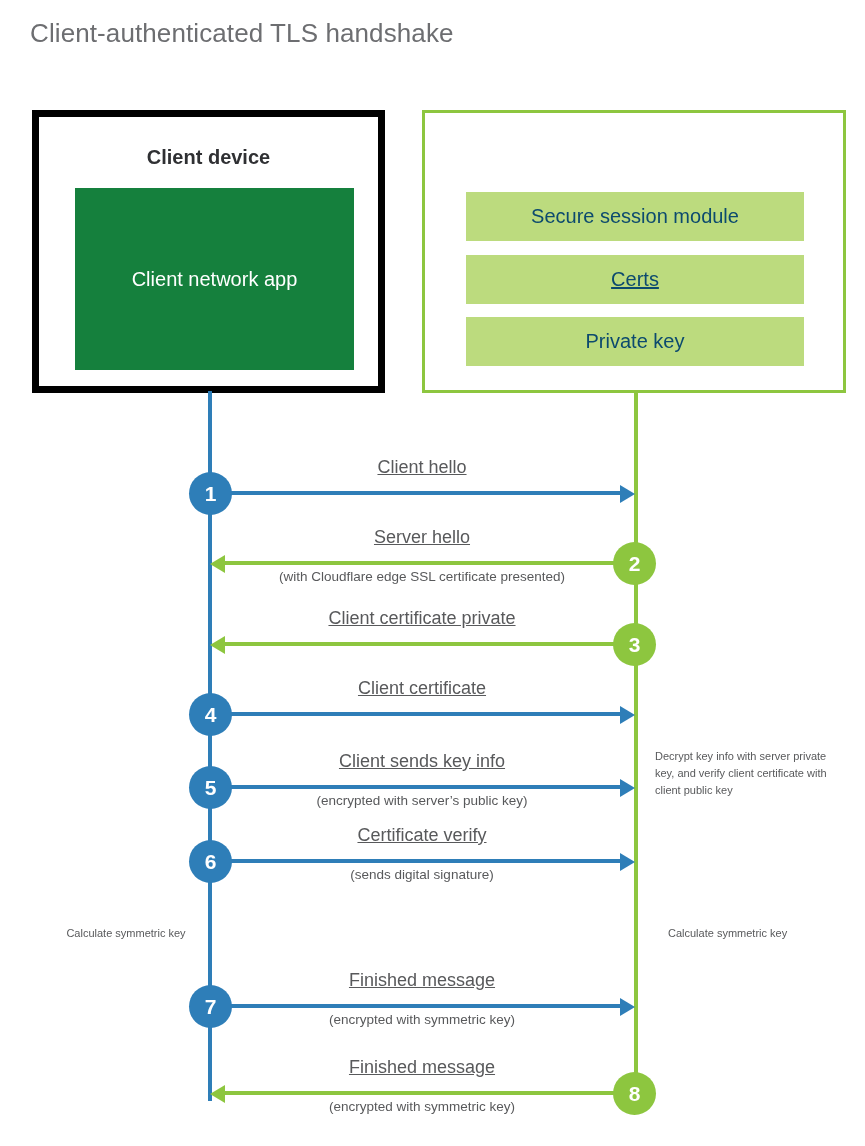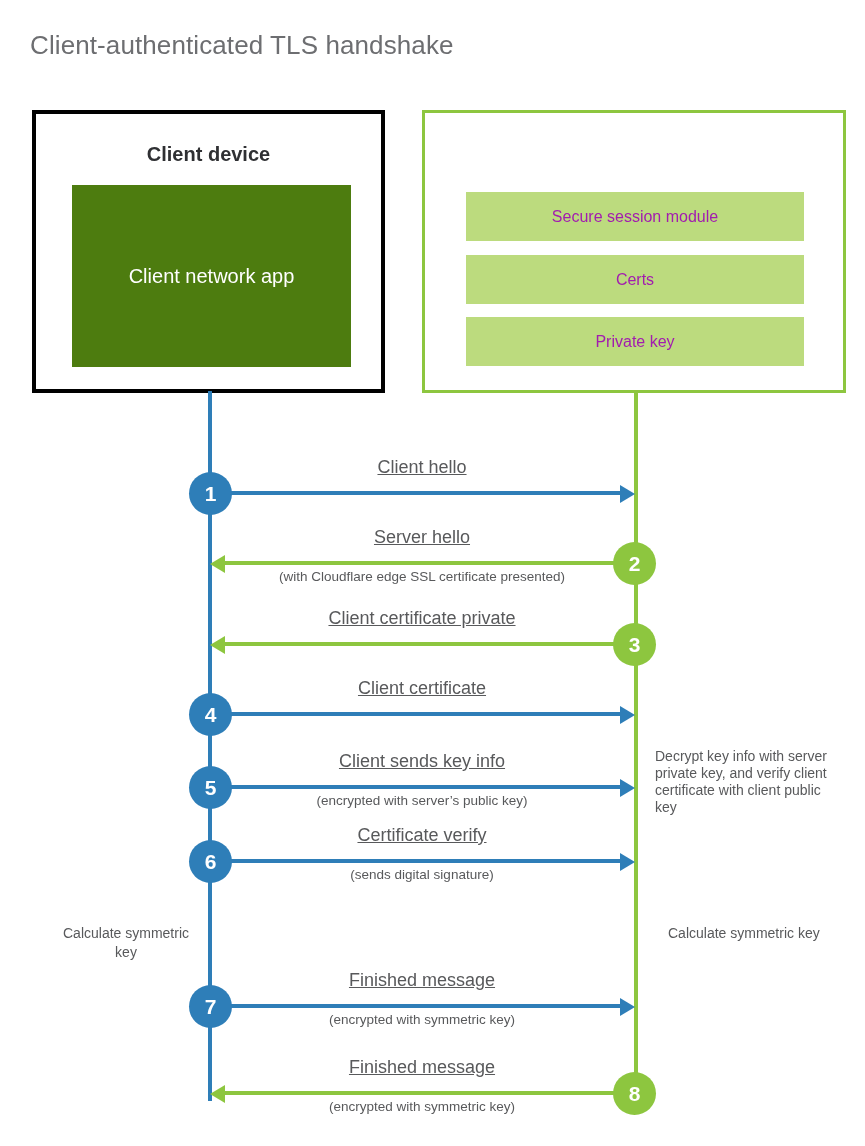--- a/index.html
+++ b/index.html
@@ -12,40 +12,40 @@
     height: 1146px;
     position: relative;
     font-family: "Liberation Sans", sans-serif;
     color: #58595b;
     overflow: hidden;
   }
 
   #page-title {
     position: absolute;
     left: 30px;
-    top: 30px;
+    top: 18px;
     font-size: 26px;
     font-weight: 400;
     color: #6d6e71;
     letter-spacing: 0.1px;
     white-space: nowrap;
   }
 
   
   .party-box {
     position: absolute;
     background: #ffffff;
     box-sizing: border-box;
   }
   #client-box {
     left: 32px;
     top: 110px;
     width: 353px;
     height: 283px;
-    border: 4px solid #000000;
+    border: 7px solid #000000;
     padding-left: 40px;
   }
   #server-box {
     left: 422px;
     top: 110px;
     width: 424px;
     height: 283px;
     border: 3px solid #8DC63F;
   }
   .party-title {
@@ -58,44 +58,44 @@
     font-weight: bold;
     color: #2f3033;
   }
 
   #client-app {
     position: absolute;
     left: 36px;
     top: 71px;
     width: 279px;
     height: 182px;
-    background: #4d7c0f;
+    background: #15803d;
     color: #ffffff;
     font-size: 20px;
     line-height: 27px;
     display: flex;
     align-items: center;
     justify-content: center;
   }
 
   .server-bar {
     position: absolute;
     left: 41px;
     width: 338px;
     height: 49px;
     background: #BCDB7E;
-    color: #a21caf;
-    font-size: 16px;
+    color: #0c4a6e;
+    font-size: 20px;
     display: flex;
     align-items: center;
     justify-content: center;
     text-align: center;
   }
   #server-bar-0 { top: 79px; }
-  #server-bar-1 { top: 142px; }
+  #server-bar-1 { top: 142px; text-decoration: underline; }
   #server-bar-2 { top: 204px; }
 
   
   .lifeline {
     position: absolute;
     width: 4px;
     top: 391px;
     height: 710px;
   }
   #client-lifeline { left: 208px; background: #2E7EB8; }
@@ -164,21 +164,21 @@
     text-align: center;
     font-size: 13.5px;
     color: #58595b;
     top: 6px;
     white-space: nowrap;
   }
 
   
   .side-note {
     position: absolute;
-    font-size: 14px;
+    font-size: 11px;
     line-height: 17px;
     color: #58595b;
   }
   #note-decrypt {
     left: 655px;
     top: 748px;
     width: 190px;
     text-align: left;
   }
   #note-calc-client {

